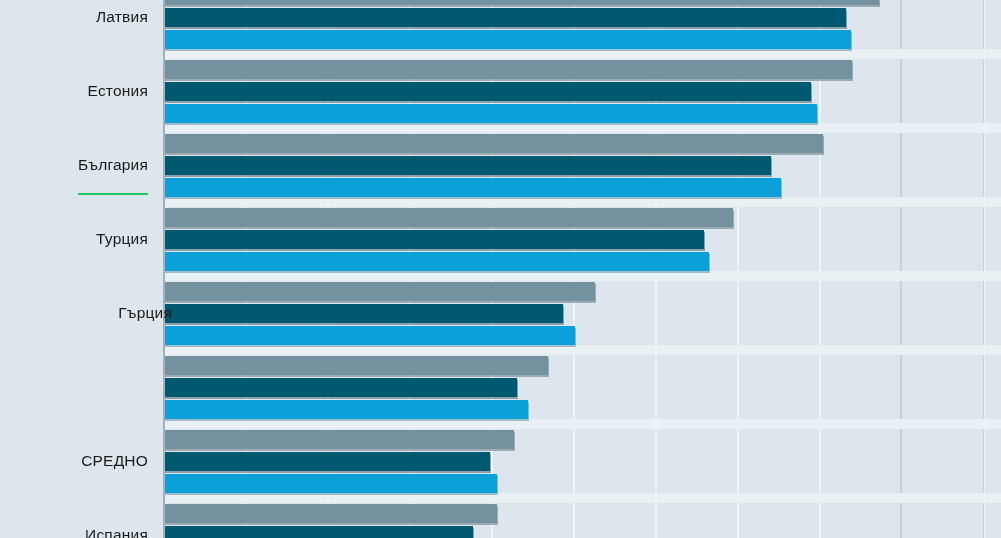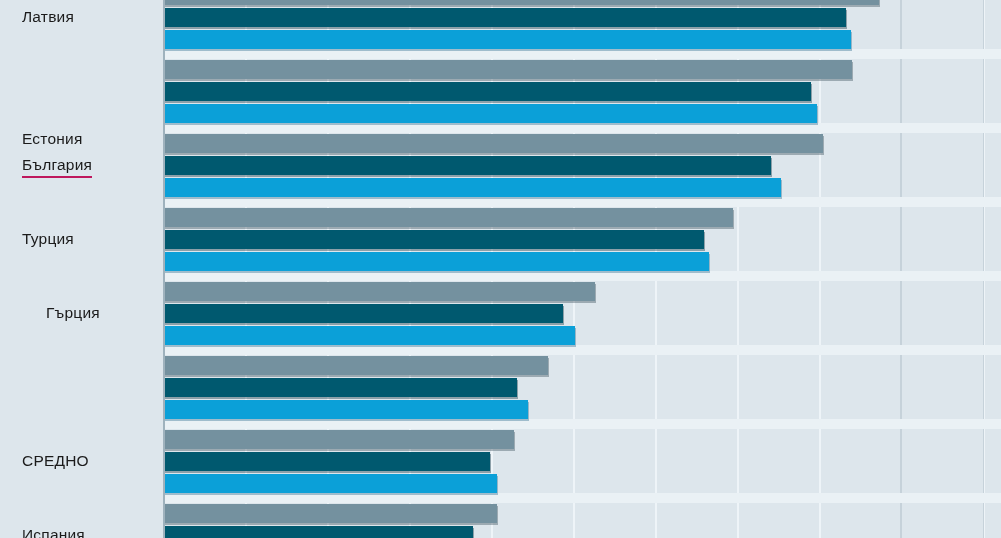--- a/index.html
+++ b/index.html
@@ -23,34 +23,34 @@
     top: 0;
     width: 163px;
     height: 538px;
     background: #dde6ec;
     z-index: 6;
   }
   .cat-label {
     position: absolute;
     left: 0;
     width: 148px;
-    text-align: left;
+    text-align: right;
     padding-left: 22px;
     box-sizing: border-box;
     font-size: 15.5px;
     color: #1b1b1b;
     letter-spacing: .2px;
     white-space: nowrap;
   }
   .cat-label.highlight {
     font-weight: 400;
   }
   .cat-label.highlight .lbl-text {
-    border-bottom: 2px solid #be185d;
-    padding-bottom: 3px;
+    border-bottom: 2px solid #22c55e;
+    padding-bottom: 20px;
   }
 
   
   #plot {
     position: absolute;
     left: 163px;
     top: 0;
     width: 838px;
     height: 538px;
     background: #dde6ec;
@@ -170,21 +170,21 @@
         <div class="bar-group" style="top: 504px; height: 63px;">
           <div class="bar s0" title="Испания — series-1: 39.9" style="width: 334.362px; background: rgb(116, 145, 159);"></div>
           <div class="bar s1" title="Испания — series-2: 37" style="width: 310.06px; background: rgb(0, 89, 111);"></div>
         </div>
       </div>
     <div class="axis-line"></div>
   </div>
 
   <div id="label-column">
       <div class="cat-label" style="top: 8px;"><span class="lbl-text">Латвия</span></div>
-      <div class="cat-label" style="top: 82px; margin-top: 48px;"><span class="lbl-text">Естония</span></div>
+      <div class="cat-label" style="top: 82px;"><span class="lbl-text">Естония</span></div>
       <div class="cat-label highlight" style="top: 156px;"><span class="lbl-text">България</span></div>
       <div class="cat-label" style="top: 230px;"><span class="lbl-text">Турция</span></div>
       <div class="cat-label" style="top: 304px; margin-left: 24px;"><span class="lbl-text">Гърция</span></div>
       <div class="cat-label" style="top: 452px;"><span class="lbl-text">СРЕДНО</span></div>
       <div class="cat-label" style="top: 526px;"><span class="lbl-text">Испания</span></div>
     </div>
 
 </div>
 
 </body></html>

